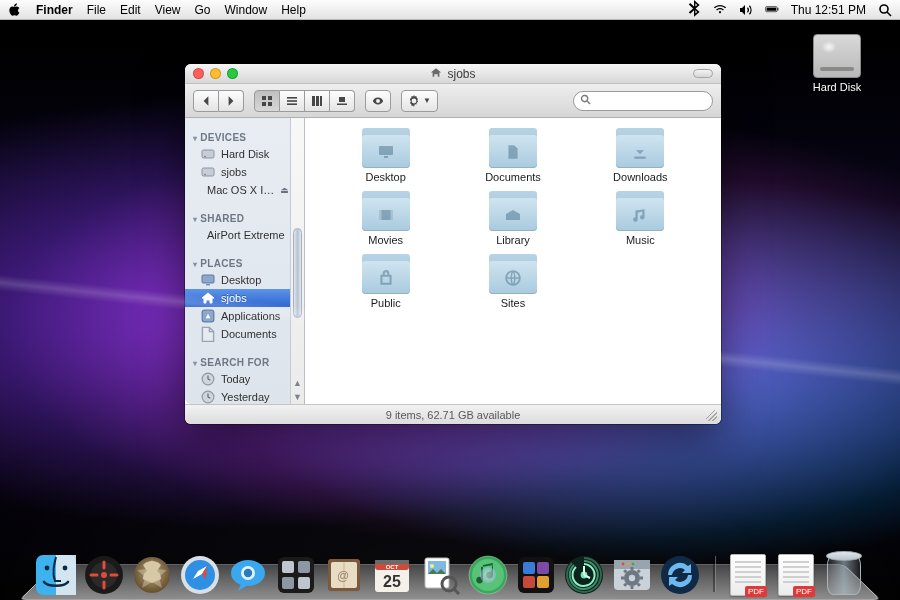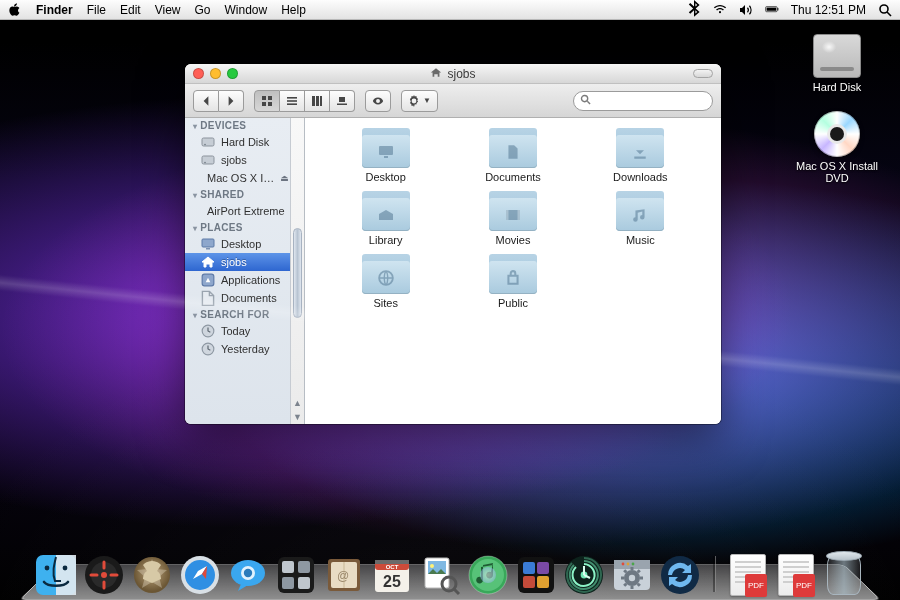--- a/index.html
+++ b/index.html
@@ -116,21 +116,21 @@
 .wbody{flex:1; display:flex; min-height:0;}
 
 
 .sidebar{
   width:120px; background:linear-gradient(#e8edf3,#dde4ec);
   border-right:1px solid #b7bdc4;
   border-bottom-left-radius:6px;
   overflow:hidden; font-size:11px; color:#303030;
   position:relative;
 }
-.sec-h{font-size:10px; color:#6e7884; font-weight:bold; letter-spacing:.3px; padding:2px 6px 2px 8px;}
+.sec-h{font-size:10px; color:#6e7884; font-weight:bold; letter-spacing:.3px; padding:14px 6px 2px 8px;}
 .sec-h::before{content:"▾"; font-size:8px; margin-right:3px; color:#8a94a1;}
 .srow{
   display:flex; align-items:center; height:18px; padding:0 6px 0 16px; gap:6px; white-space:nowrap;
 }
 .srow.sel{
   background:linear-gradient(#5d94e8,#2e66d0); color:#fff; text-shadow:0 -1px 0 rgba(0,0,0,.3);
 }
 .srow .sic{width:14px;height:14px;display:flex;align-items:center;justify-content:center;}
 .srow.sel svg *{fill:#fff;stroke:#fff;}
 .eject{margin-left:auto; font-size:9px; color:#6b7380;}
@@ -181,21 +181,21 @@
   transform:perspective(460px) rotateX(48deg); transform-origin:bottom center;
 }
 .dtile{position:relative;width:42px;height:42px;display:flex;align-items:center;justify-content:center;}
 .dtile.sep{width:14px;}
 .dtile.sep::after{content:"";width:2px;height:36px;background:rgba(0,0,0,.35);border-right:1px solid rgba(255,255,255,.35);margin-bottom:2px;}
 .dicon{width:42px;height:42px;}
 
 
 .page{width:36px;height:42px;border-radius:2px;background:linear-gradient(#fff,#ececec);border:1px solid #b7b7b7;position:relative;box-shadow:0 1px 2px rgba(0,0,0,.3);}
 .page::before{content:"";position:absolute;left:4px;right:4px;top:6px;height:2px;background:#cfcfcf;box-shadow:0 5px 0 #cfcfcf,0 10px 0 #cfcfcf,0 15px 0 #cfcfcf,0 20px 0 #cfcfcf;}
-.page .badge{position:absolute;right:-2px;bottom:-2px;font-size:8px;background:#de3a3a;color:#fff;padding:7px 3px;border-radius:2px;}
+.page .badge{position:absolute;right:-2px;bottom:-2px;font-size:8px;background:#de3a3a;color:#fff;padding:1px 3px;border-radius:2px;}
 
 .trash{
   width:34px;height:40px;border-radius:6px/10px;
   background:linear-gradient(90deg,rgba(255,255,255,.1),rgba(180,200,210,.6),rgba(255,255,255,.1));
   border:1px solid #a8b5be; position:relative;
 }
 .trash::before{content:"";position:absolute;left:-2px;right:-2px;top:-5px;height:8px;border-radius:50%;background:linear-gradient(#e0e7ec,#b7c2ca);border:1px solid #9ba7b0;}
 </style>
 </head>
 <body>
@@ -248,24 +248,20 @@
           </svg>
         </span>
     </div>
   </div>
 
   <div class="desk-icons">
     <div class="desk-item">
       <div class="hdd"></div>
       <div class="lbl">Hard Disk</div>
     </div>
-    <div class="desk-item">
-      <div class="dvd"></div>
-      <div class="lbl">Mac OS X Install DVD</div>
-    </div>
   </div>
 
   <div class="window">
     <div class="titlebar">
       <div class="lights">
         <div class="lb"></div>
         <div class="lb y"></div>
         <div class="lb g"></div>
       </div>
       <div class="title-inner">
@@ -482,76 +478,80 @@
                   </svg></div>
               </div>
               <span>Downloads</span>
             </div>
             <div class="fitem">
               <div class="folder">
                 <div class="tab"></div>
                 <div class="back"></div>
                 <div class="front"></div>
                 <div class="emblem"><svg viewBox="0 0 16 12">
-                    <path d="M1 11V5l7-4 7 4v6H1zm2-5h2v5H3zm4 0h2v5H7zm4 0h2v5h-2z"></path>
+                    <rect x="1" y="1" width="14" height="10"></rect>
+                    <rect x="1" y="1" width="2.5" height="10" fill="#fff" opacity=".4"></rect>
+                    <rect x="12.5" y="1" width="2.5" height="10" fill="#fff" opacity=".4"></rect>
                   </svg></div>
               </div>
-              <span>Library</span>
+              <span>Movies</span>
             </div>
             <div class="fitem">
               <div class="folder">
                 <div class="tab"></div>
                 <div class="back"></div>
                 <div class="front"></div>
                 <div class="emblem"><svg viewBox="0 0 16 12">
-                    <rect x="1" y="1" width="14" height="10"></rect>
-                    <rect x="1" y="1" width="2.5" height="10" fill="#fff" opacity=".4"></rect>
-                    <rect x="12.5" y="1" width="2.5" height="10" fill="#fff" opacity=".4"></rect>
+                    <path d="M1 11V5l7-4 7 4v6H1zm2-5h2v5H3zm4 0h2v5H7zm4 0h2v5h-2z"></path>
                   </svg></div>
               </div>
-              <span>Movies</span>
+              <span>Library</span>
             </div>
             <div class="fitem">
               <div class="folder">
                 <div class="tab"></div>
                 <div class="back"></div>
                 <div class="front"></div>
                 <div class="emblem"><svg viewBox="0 0 14 14">
                     <path d="M5 11a2 2 0 11-2-2V3l8-1v7a2 2 0 11-2-2V4L5 5z"></path>
                   </svg></div>
               </div>
               <span>Music</span>
+            </div>
+            <div class="fitem">
+              <div class="folder">
+                <div class="tab"></div>
+                <div class="back"></div>
+                <div class="front"></div>
+                <div class="emblem"><svg viewBox="0 0 14 14">
+                    <path d="M3 5h8v7H3zM5 5V3a2 2 0 014 0v2" fill="none" stroke="#567a95" stroke-width="1.8"></path>
+                  </svg></div>
+              </div>
+              <span>Public</span>
             </div>
             <div class="fitem">
               <div class="folder">
                 <div class="tab"></div>
                 <div class="back"></div>
                 <div class="front"></div>
                 <div class="emblem"><svg viewBox="0 0 14 14">
                     <circle cx="7" cy="7" r="6" fill="none" stroke="#567a95" stroke-width="1.6"></circle>
                     <path d="M1 7h12M7 1c2 2 2 10 0 12M7 1c-2 2-2 10 0 12" fill="none" stroke="#567a95" stroke-width="1.2"></path>
                   </svg></div>
               </div>
               <span>Sites</span>
             </div>
-            <div class="fitem">
-              <div class="folder">
-                <div class="tab"></div>
-                <div class="back"></div>
-                <div class="front"></div>
-                <div class="emblem"><svg viewBox="0 0 14 14">
-                    <path d="M3 5h8v7H3zM5 5V3a2 2 0 014 0v2" fill="none" stroke="#567a95" stroke-width="1.8"></path>
-                  </svg></div>
-              </div>
-              <span>Public</span>
-            </div>
           </div>
       </div>
     </div>
 
+    <div class="status">
+      <span>9 items, 62.71 GB available</span>
+      <span class="grip"></span>
+    </div>
   </div>
 
   <div class="dock-wrap">
     <div class="dock" id="dock">
         <div class="dtile">
           <svg class="dicon" viewBox="0 0 42 42">
             <rect x="1" y="1" width="40" height="40" rx="7" fill="#3eb1ef"></rect>
             <path d="M21 1h20v40H21z" fill="#dfe9f0" opacity=".92"></path>
             <circle cx="12" cy="14" r="2.4" fill="#0a2a40"></circle>
             <circle cx="30" cy="14" r="2.4" fill="#0a2a40"></circle>

